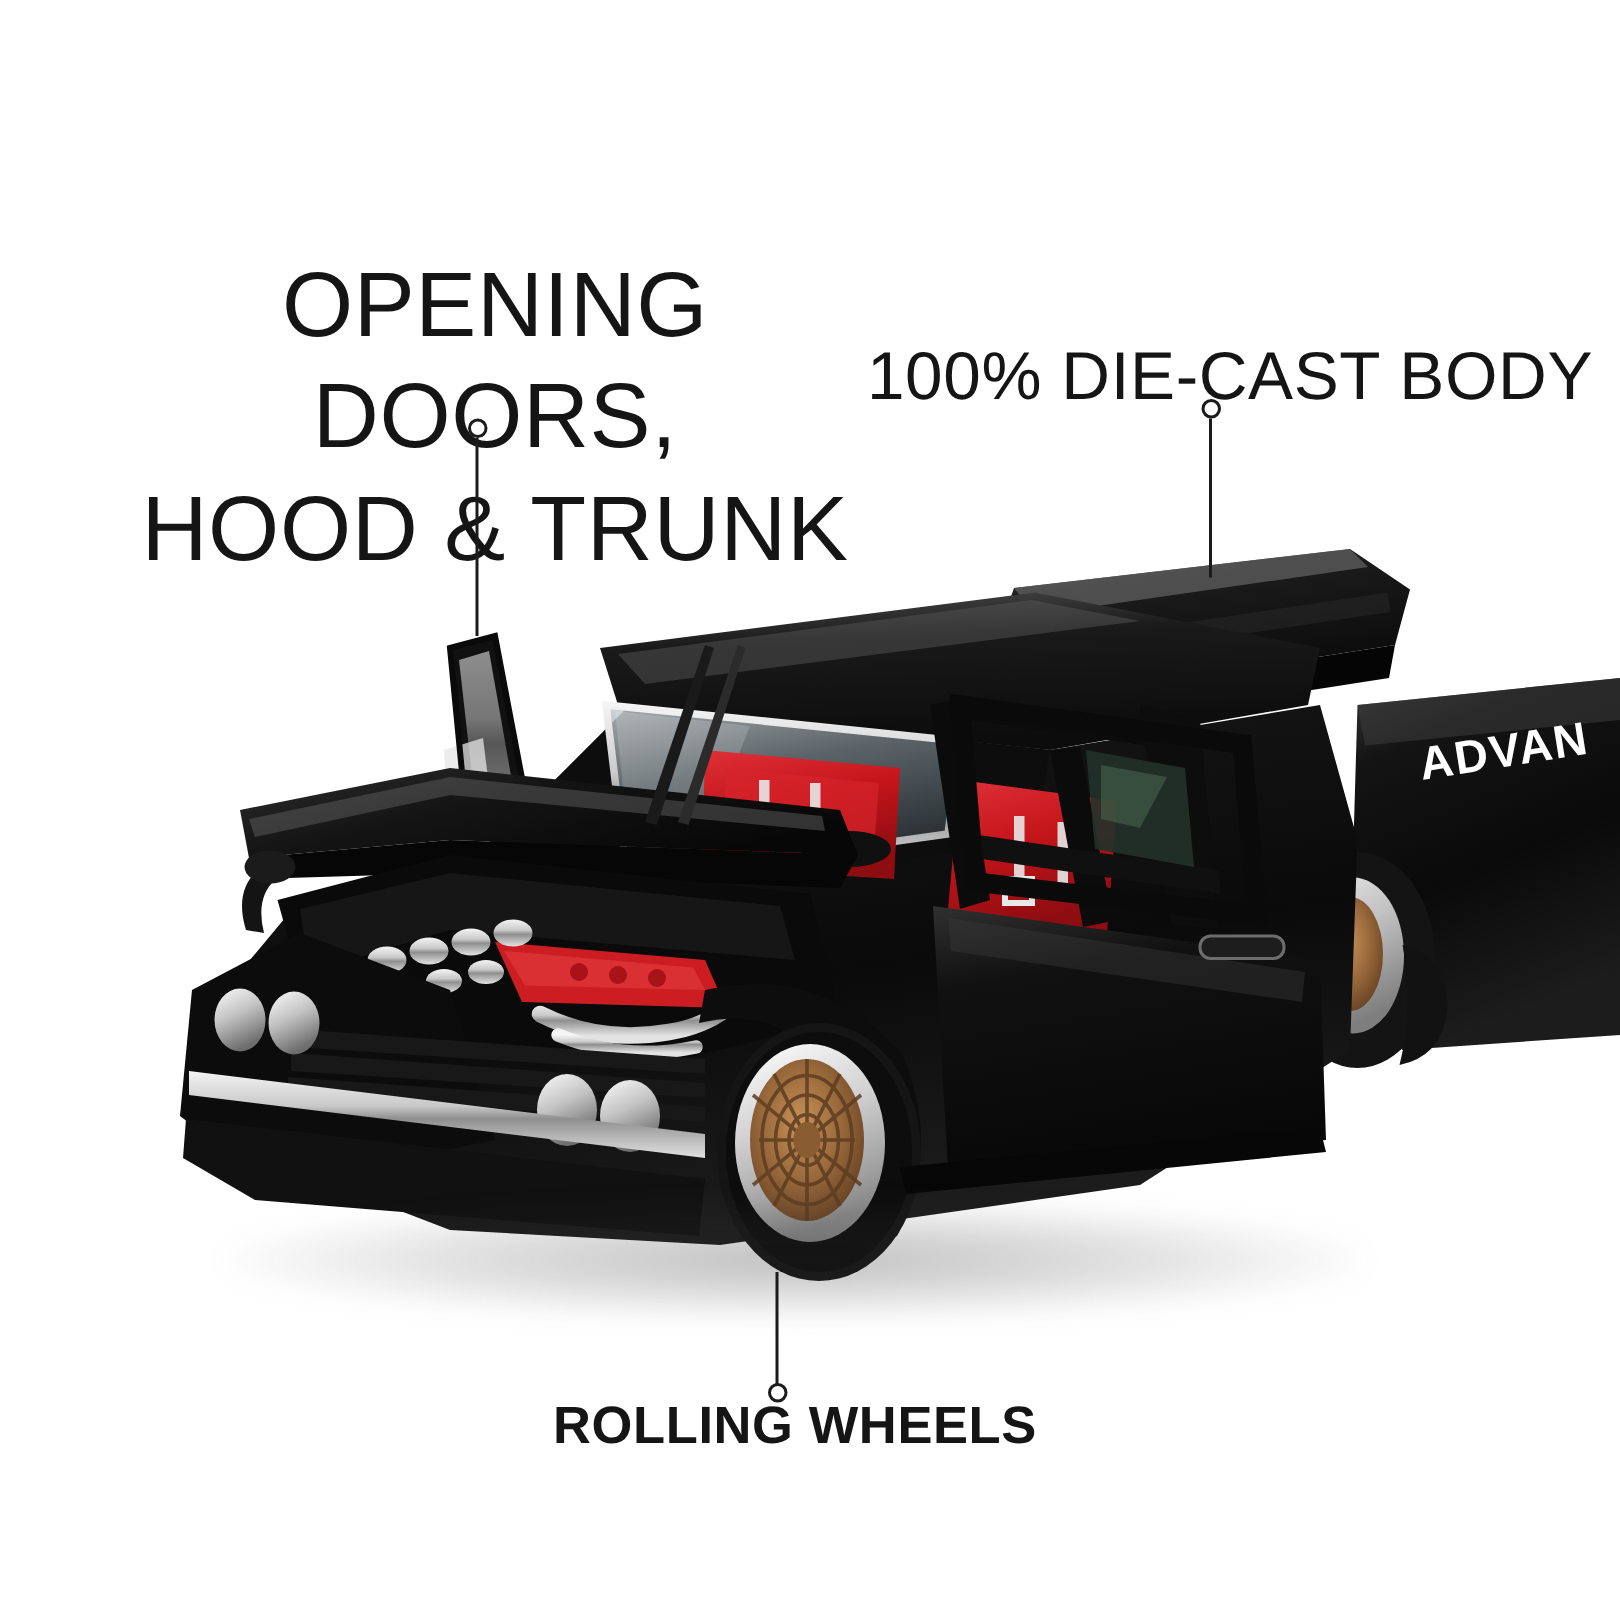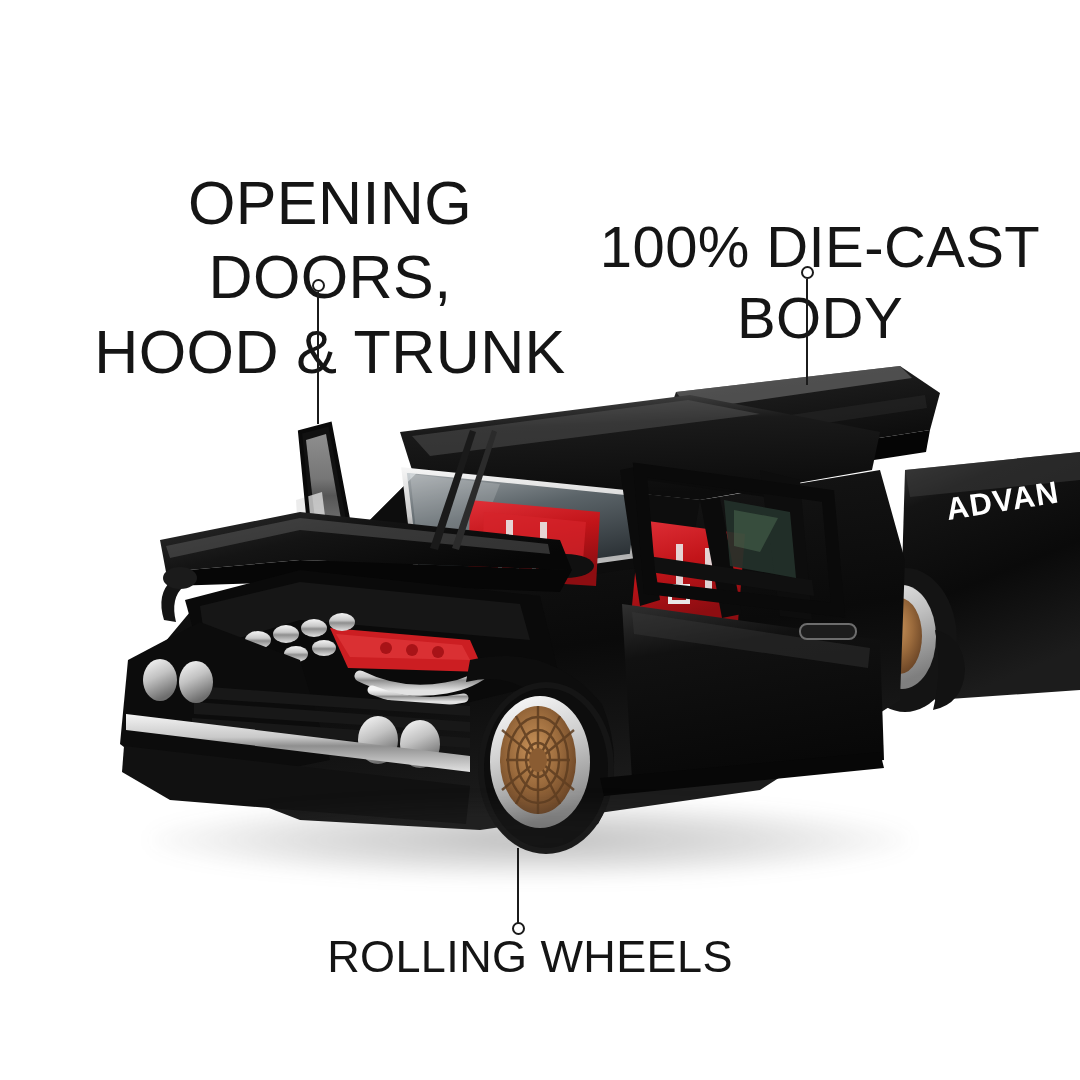--- a/index.html
+++ b/index.html
@@ -32,29 +32,30 @@
     text-align: center;
   }
   .label-doors {
     left: 70px;
     top: 166px;
     width: 520px;
     font-size: 61px;
   }
   .label-body {
     left: 560px;
-    top: 212px;
+    top: 224px;
     width: 520px;
-    font-size: 58px;
+    font-size: 45px;
   }
   .label-wheels {
     left: 250px;
     top: 930px;
     width: 560px;
-    font-size: 45px;
+    font-size: 35px;
+    font-weight: bold;
   }
 
   
   .leader { position: absolute; }
   .leader-line {
     position: absolute;
     width: 2px;
     background: #1b1b1b;
   }
   .leader-dot {

